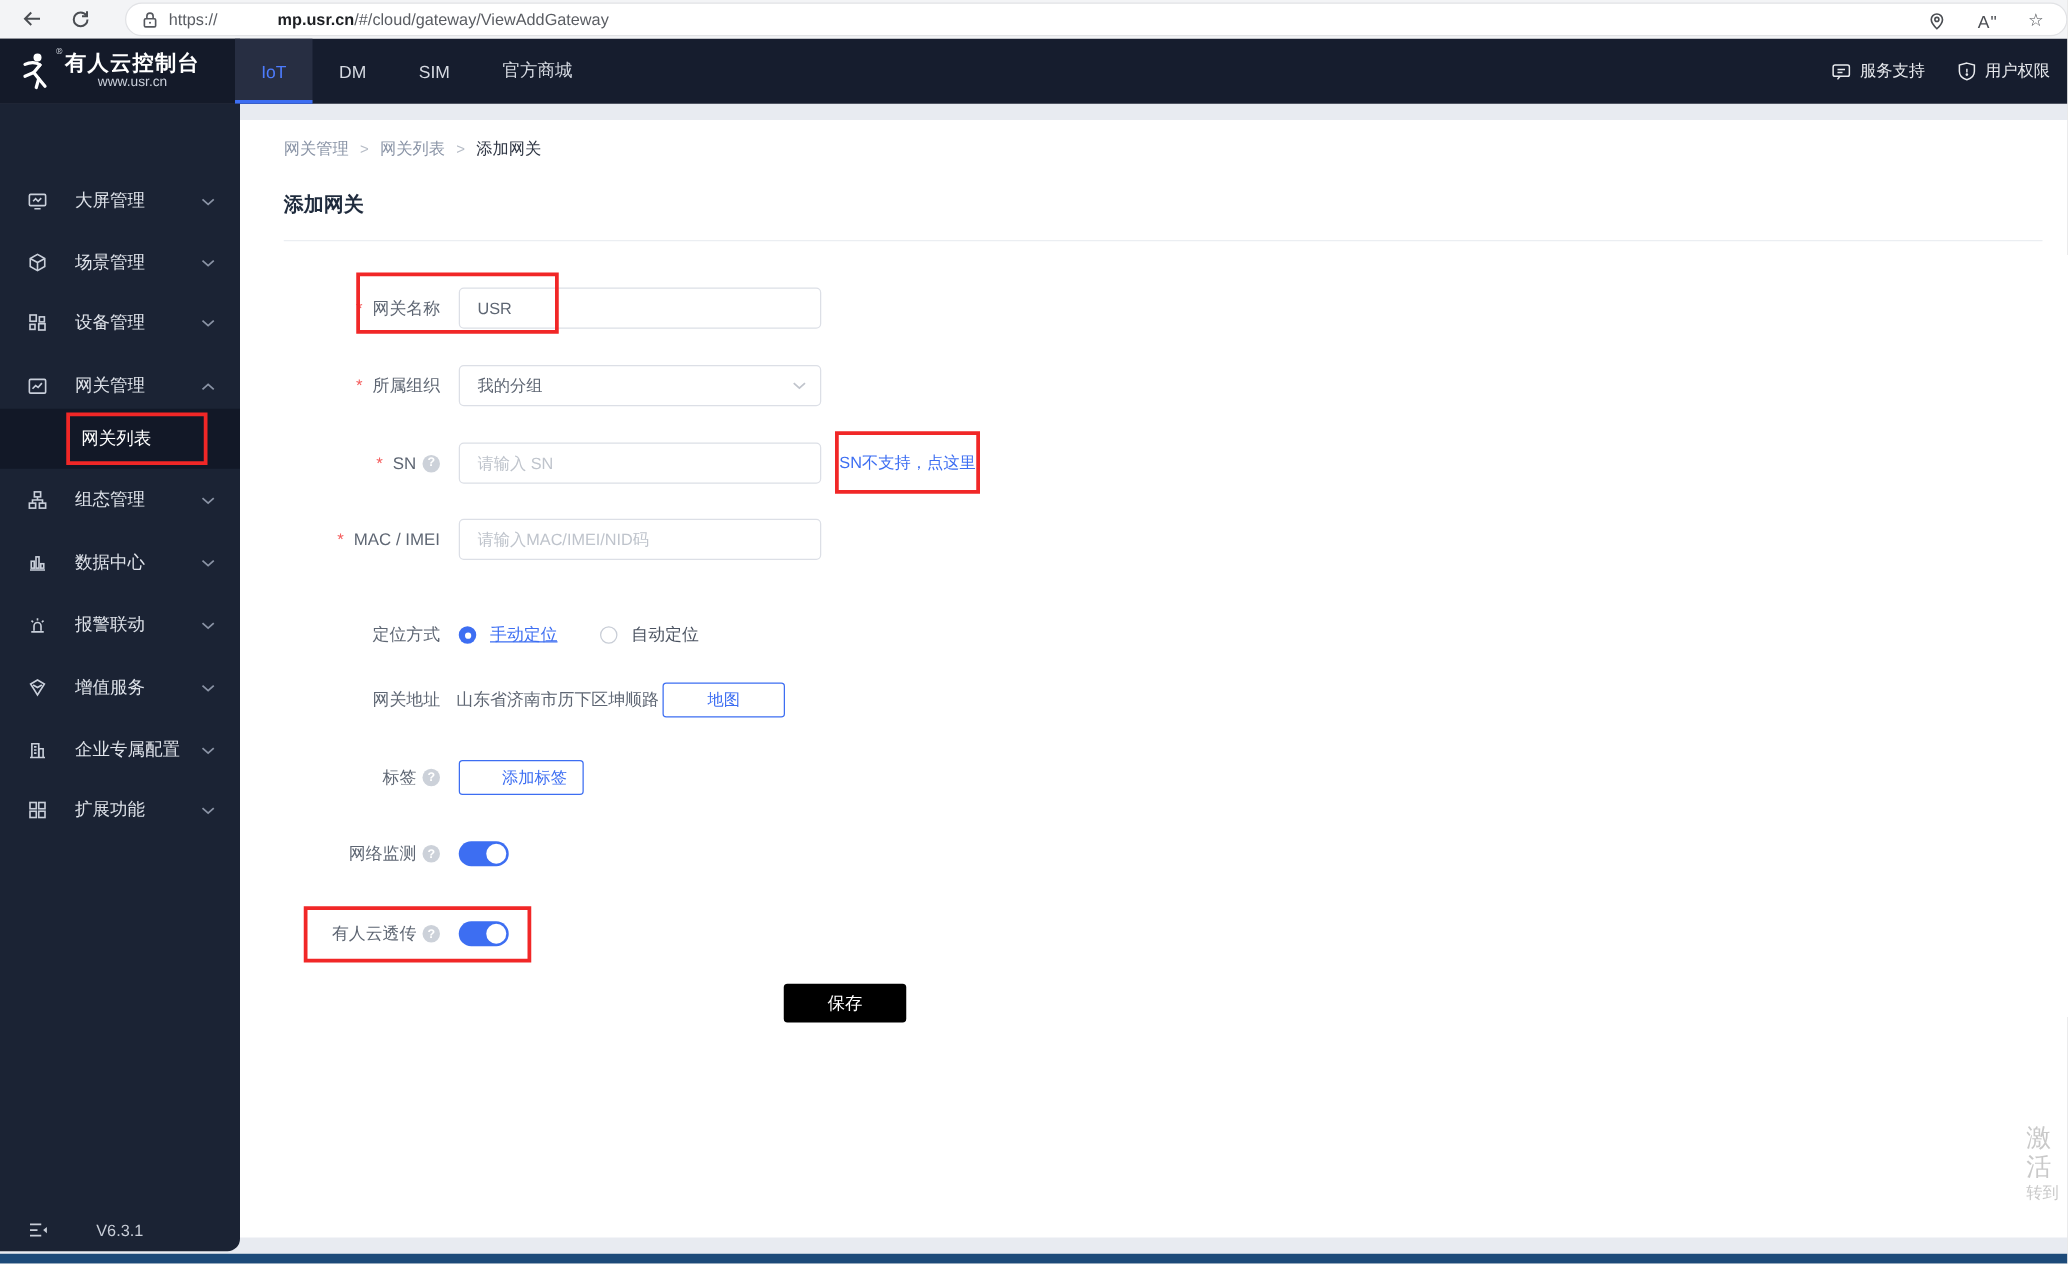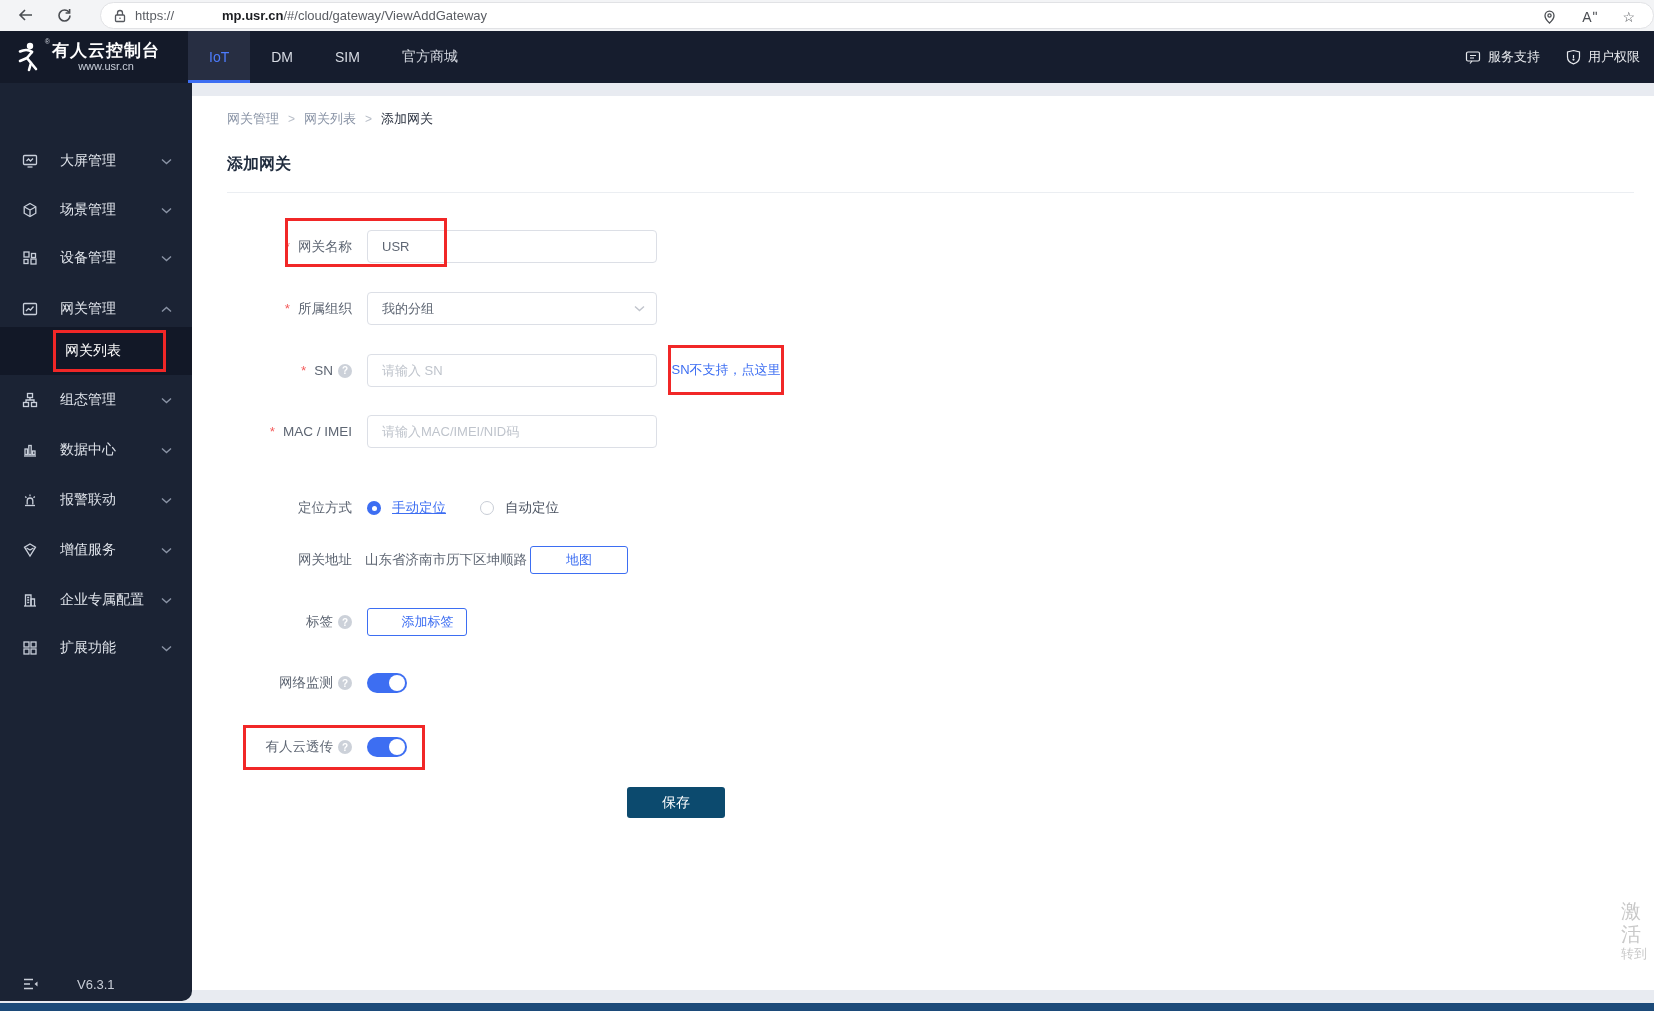--- a/index.html
+++ b/index.html
@@ -78,21 +78,21 @@
   .radio-dot.off::after { display:none; }
   .radio-label-on { margin-left:11px; font-size:13.5px; color:#3d6ef2; text-decoration:underline; cursor:pointer; }
   .radio-label-off { margin-left:11px; font-size:13.5px; color:#4a5260; cursor:pointer; }
   .radio-sp { width:34px; }
   .addr-text { font-size:13.5px; color:#5e6673; margin-left:-2px; }
   .btn-outline { border:1px solid #3d6ef2; color:#3d6ef2; background:#fff; border-radius:3px; font-size:13px; display:flex; align-items:center; justify-content:center; cursor:pointer; font-family:inherit; }
   .map-btn { width:98px; height:28px; margin-left:3px; }
   .tag-btn { width:100px; height:28px;padding-left:21px; }
   .toggle { width:40px; height:20px; border-radius:10px; background:#3d6ef2; position:relative; cursor:pointer; flex:0 0 auto; }
   .toggle::after { content:""; position:absolute; right:2px; top:2px; width:16px; height:16px; border-radius:50%; background:#fff; }
-  .save-btn { position:absolute; left:435px; top:691px; width:98px; height:31px; background:#0c4a6e; color:#fff; font-size:14px; border:none; border-radius:3px; cursor:pointer; font-family:inherit; }
+  .save-btn { position:absolute; left:435px; top:691px; width:98px; height:31px; background:#000000; color:#fff; font-size:14px; border:none; border-radius:3px; cursor:pointer; font-family:inherit; }
   .sn-help-box { position:absolute; left:476px; top:249px; width:116px; height:50px; border:3px solid #f12727; display:flex; align-items:center; justify-content:center; }
   .sn-help-link { font-size:13px; color:#3d6ef2; cursor:pointer; white-space:nowrap; }
 
   
   .hl-box { position:absolute; border:3px solid #f12727; pointer-events:none; z-index:6; }
   .hl-name { left:93px; top:122px; width:162px; height:49px; }
   .hl-passthrough { left:51px; top:629px; width:182px; height:45px; }
   .hl-sidebar { position:absolute; left:53px; top:247px; width:113px; height:42px; border:3px solid #f12727; z-index:6; pointer-events:none; }
 
   

